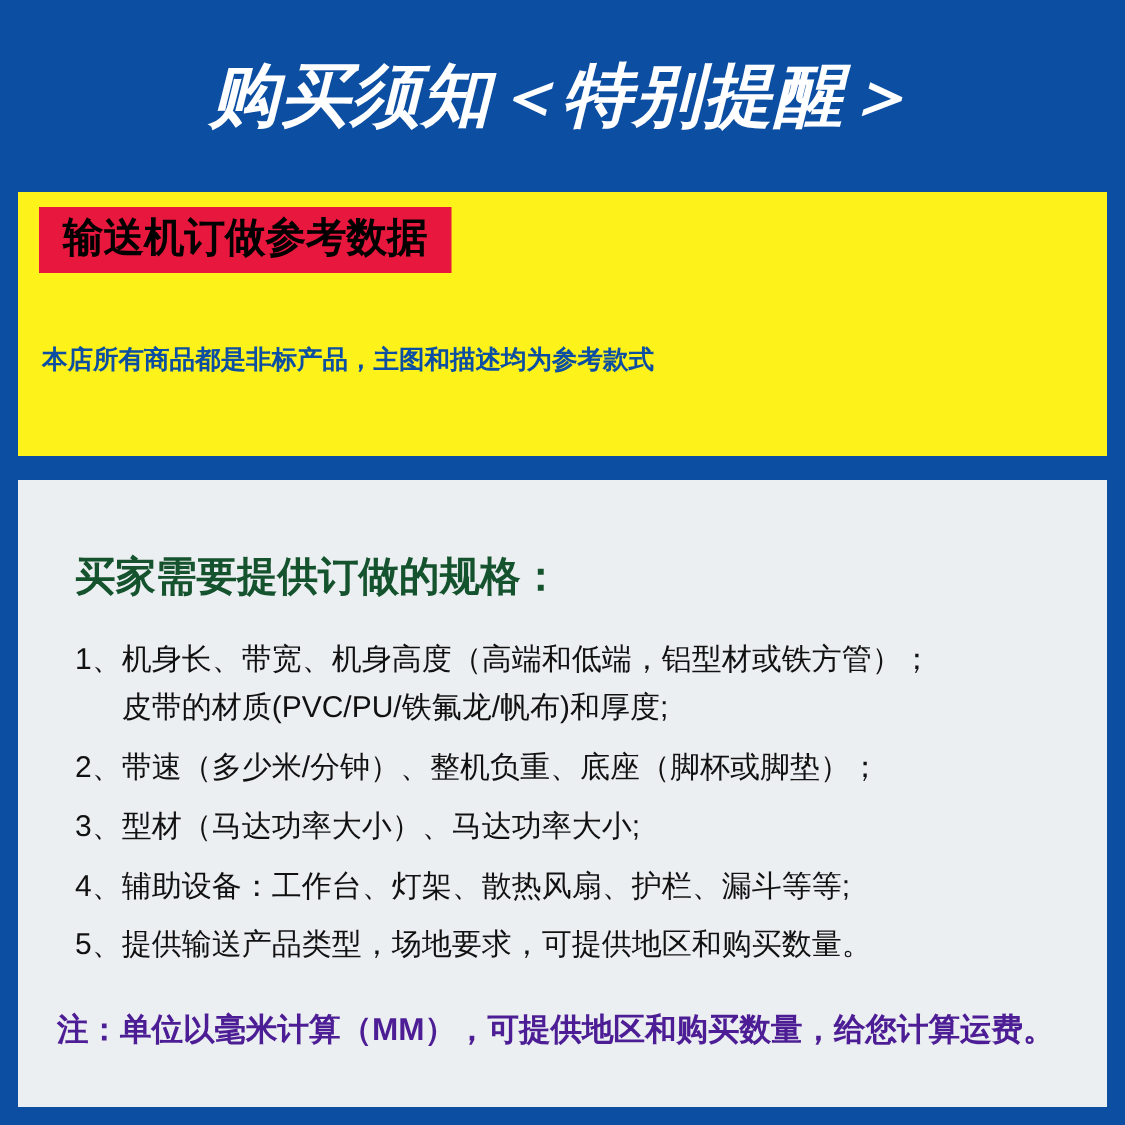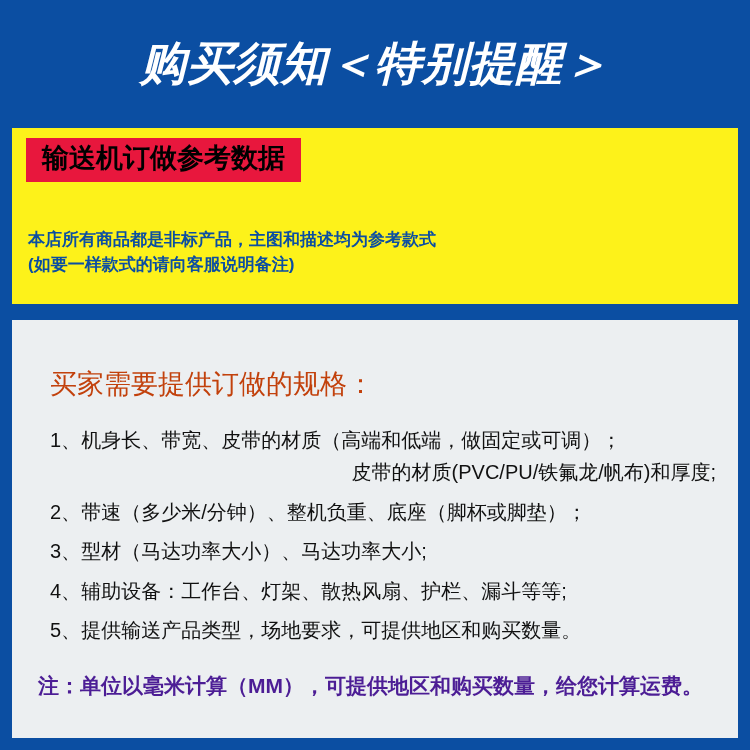--- a/index.html
+++ b/index.html
@@ -88,23 +88,23 @@
     top: 320px;
     width: 726px;
     height: 418px;
     background: #eceff1;
     box-sizing: border-box;
   }
   .spec-heading {
     position: absolute;
     left: 38px;
     top: 46px;
-    color: #c2410c;
+    color: #14532d;
     font-size: 27px;
-    font-weight: normal;
+    font-weight: bold;
     white-space: nowrap;
     text-align: center;
   }
   .spec-list {
     position: absolute;
     left: 38px;
     top: 104px;
     width: 666px;
     color: #111111;
     font-size: 20px;
@@ -117,21 +117,20 @@
   }
   .spec-num {
     flex: 0 0 auto;
     white-space: nowrap;
   }
   .spec-text {
     flex: 1 1 auto;
   }
   .spec-text .line2 {
     display: block;
-    text-align: right;
   }
   .spec-footnote {
     position: absolute;
     left: 26px;
     top: 352px;
     width: 690px;
     color: #4c1d95;
     font-size: 21px;
     font-weight: bold;
     white-space: nowrap;
@@ -153,33 +152,32 @@
 <div class="page">
 
   <div class="title-band">
     <div class="main-title">购买须知＜特别提醒＞</div>
   </div>
 
   <div class="notice-block">
     <div class="notice-tag">输送机订做参考数据</div>
     <div class="notice-body">
       <div>本店所有商品都是非标产品，主图和描述均为参考款式</div>
-      <div>(如要一样款式的请向客服说明备注)</div>
     </div>
   </div>
 
   <div class="spec-panel">
     <div class="spec-heading">买家需要提供订做的规格：</div>
 
     <div class="spec-list">
 
       <div class="spec-item">
         <span class="spec-num">1、</span>
         <span class="spec-text">
-          <span>机身长、带宽、皮带的材质（高端和低端，做固定或可调）；</span>
+          <span>机身长、带宽、机身高度（高端和低端，铝型材或铁方管）；</span>
           <span class="line2">皮带的材质(PVC/PU/铁氟龙/帆布)和厚度;</span>
         </span>
       </div>
 
       <div class="spec-item">
         <span class="spec-num">2、</span>
         <span class="spec-text">带速（多少米/分钟）、整机负重、底座（脚杯或脚垫）；</span>
       </div>
 
       <div class="spec-item">

